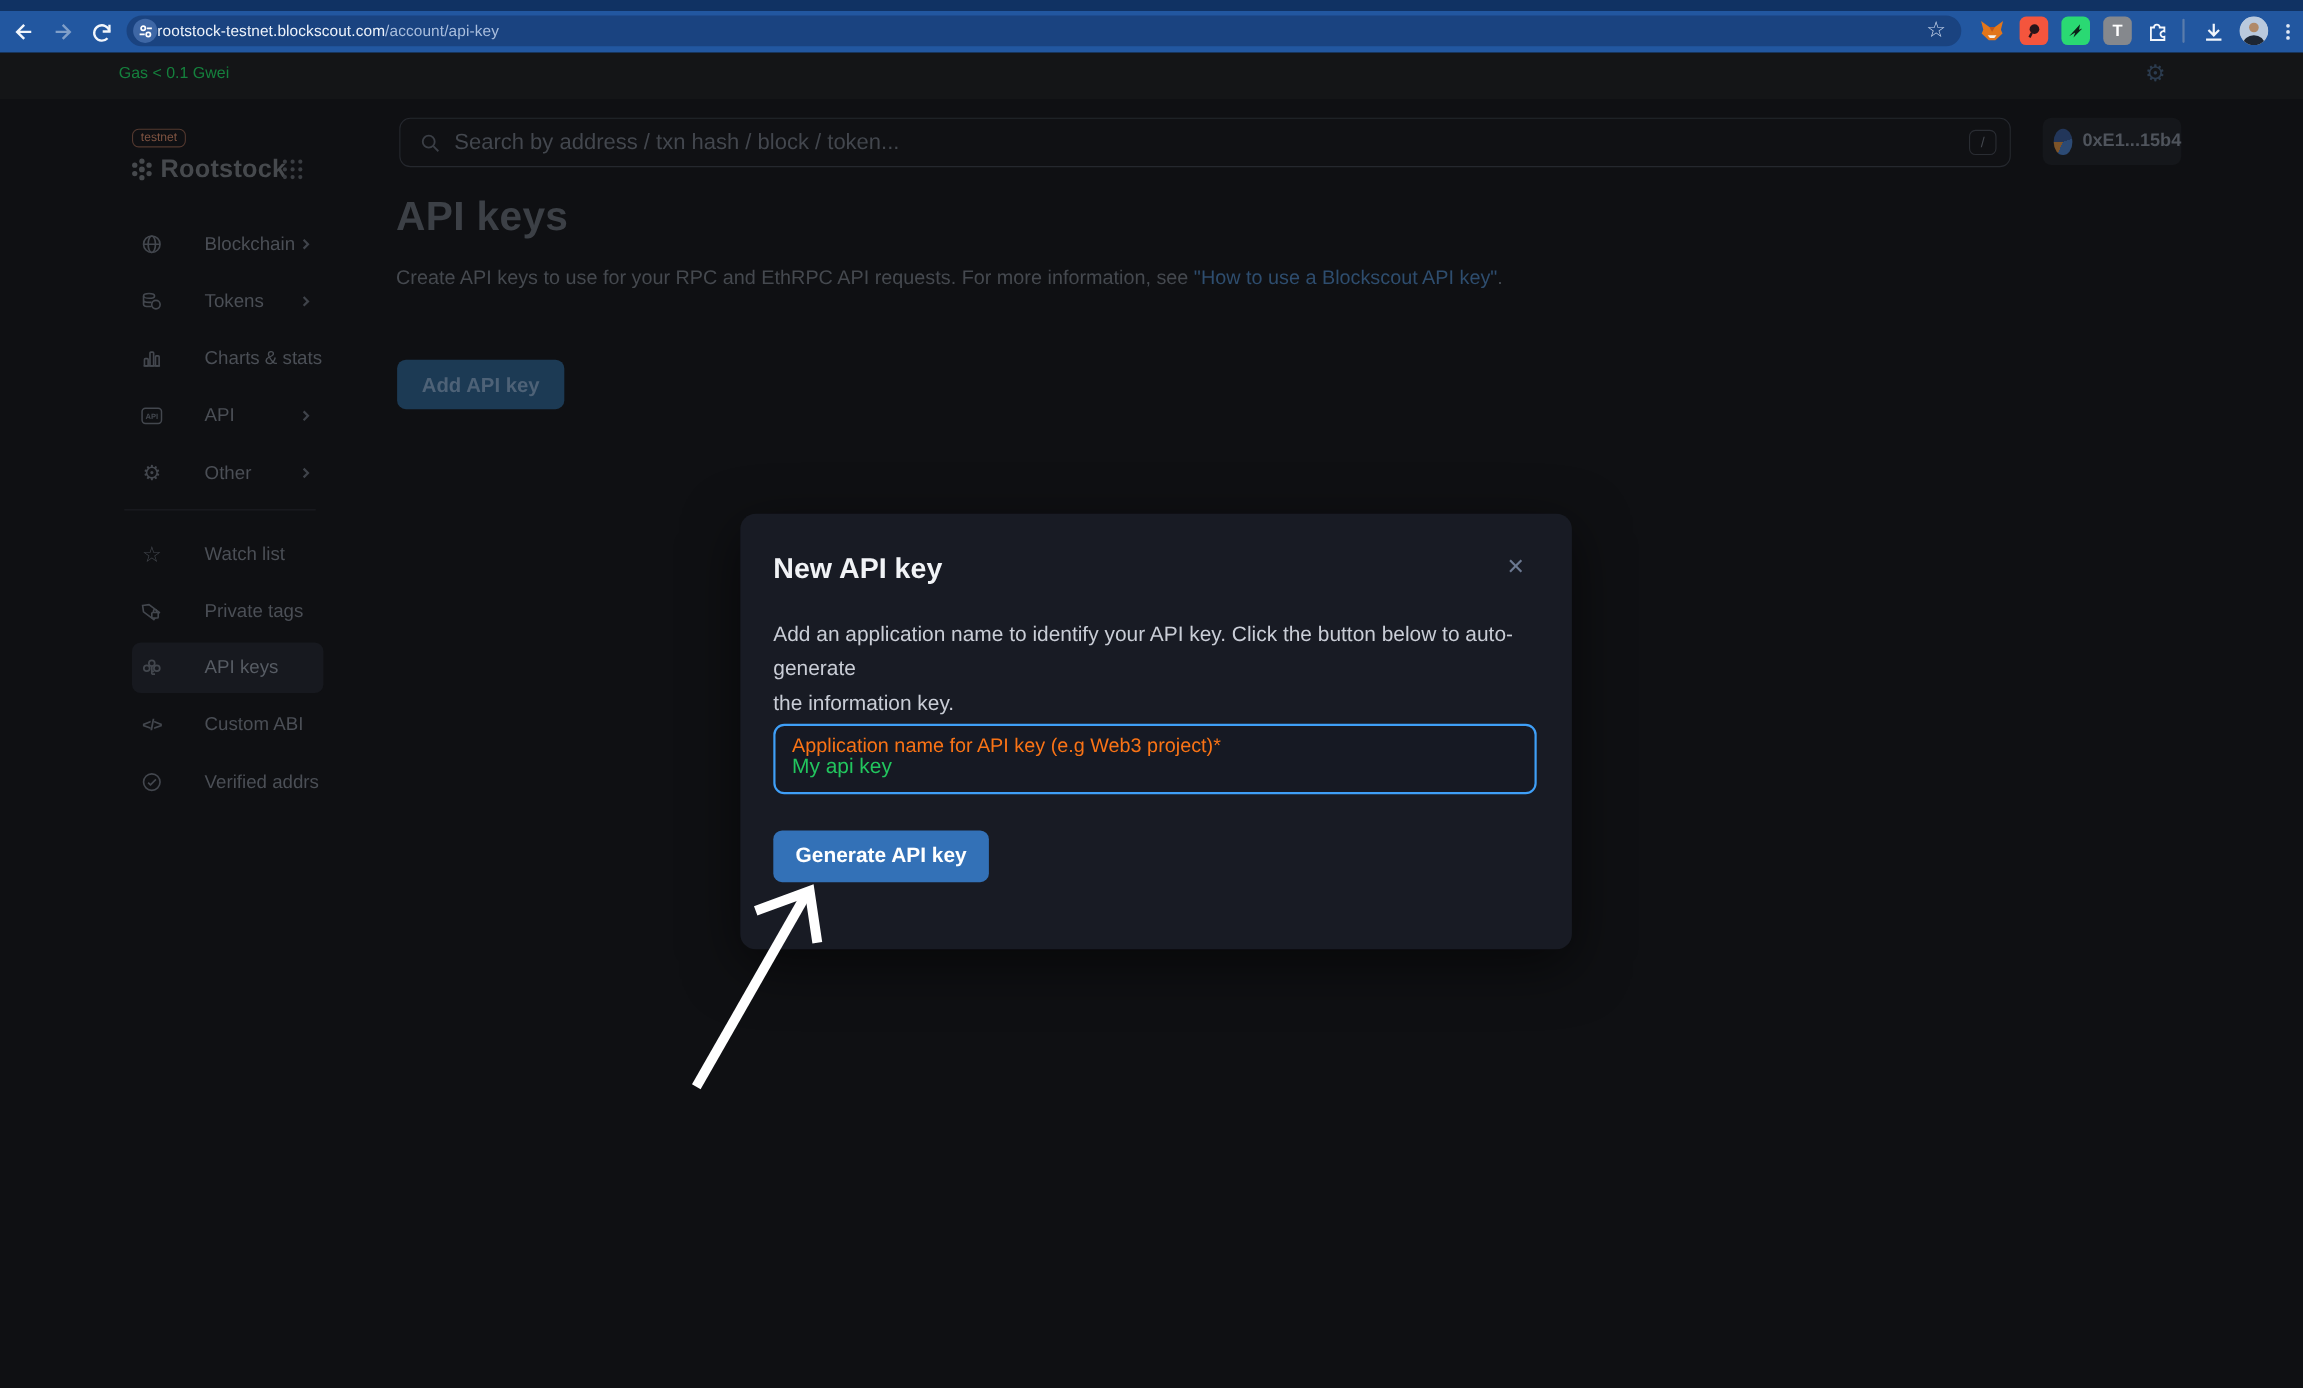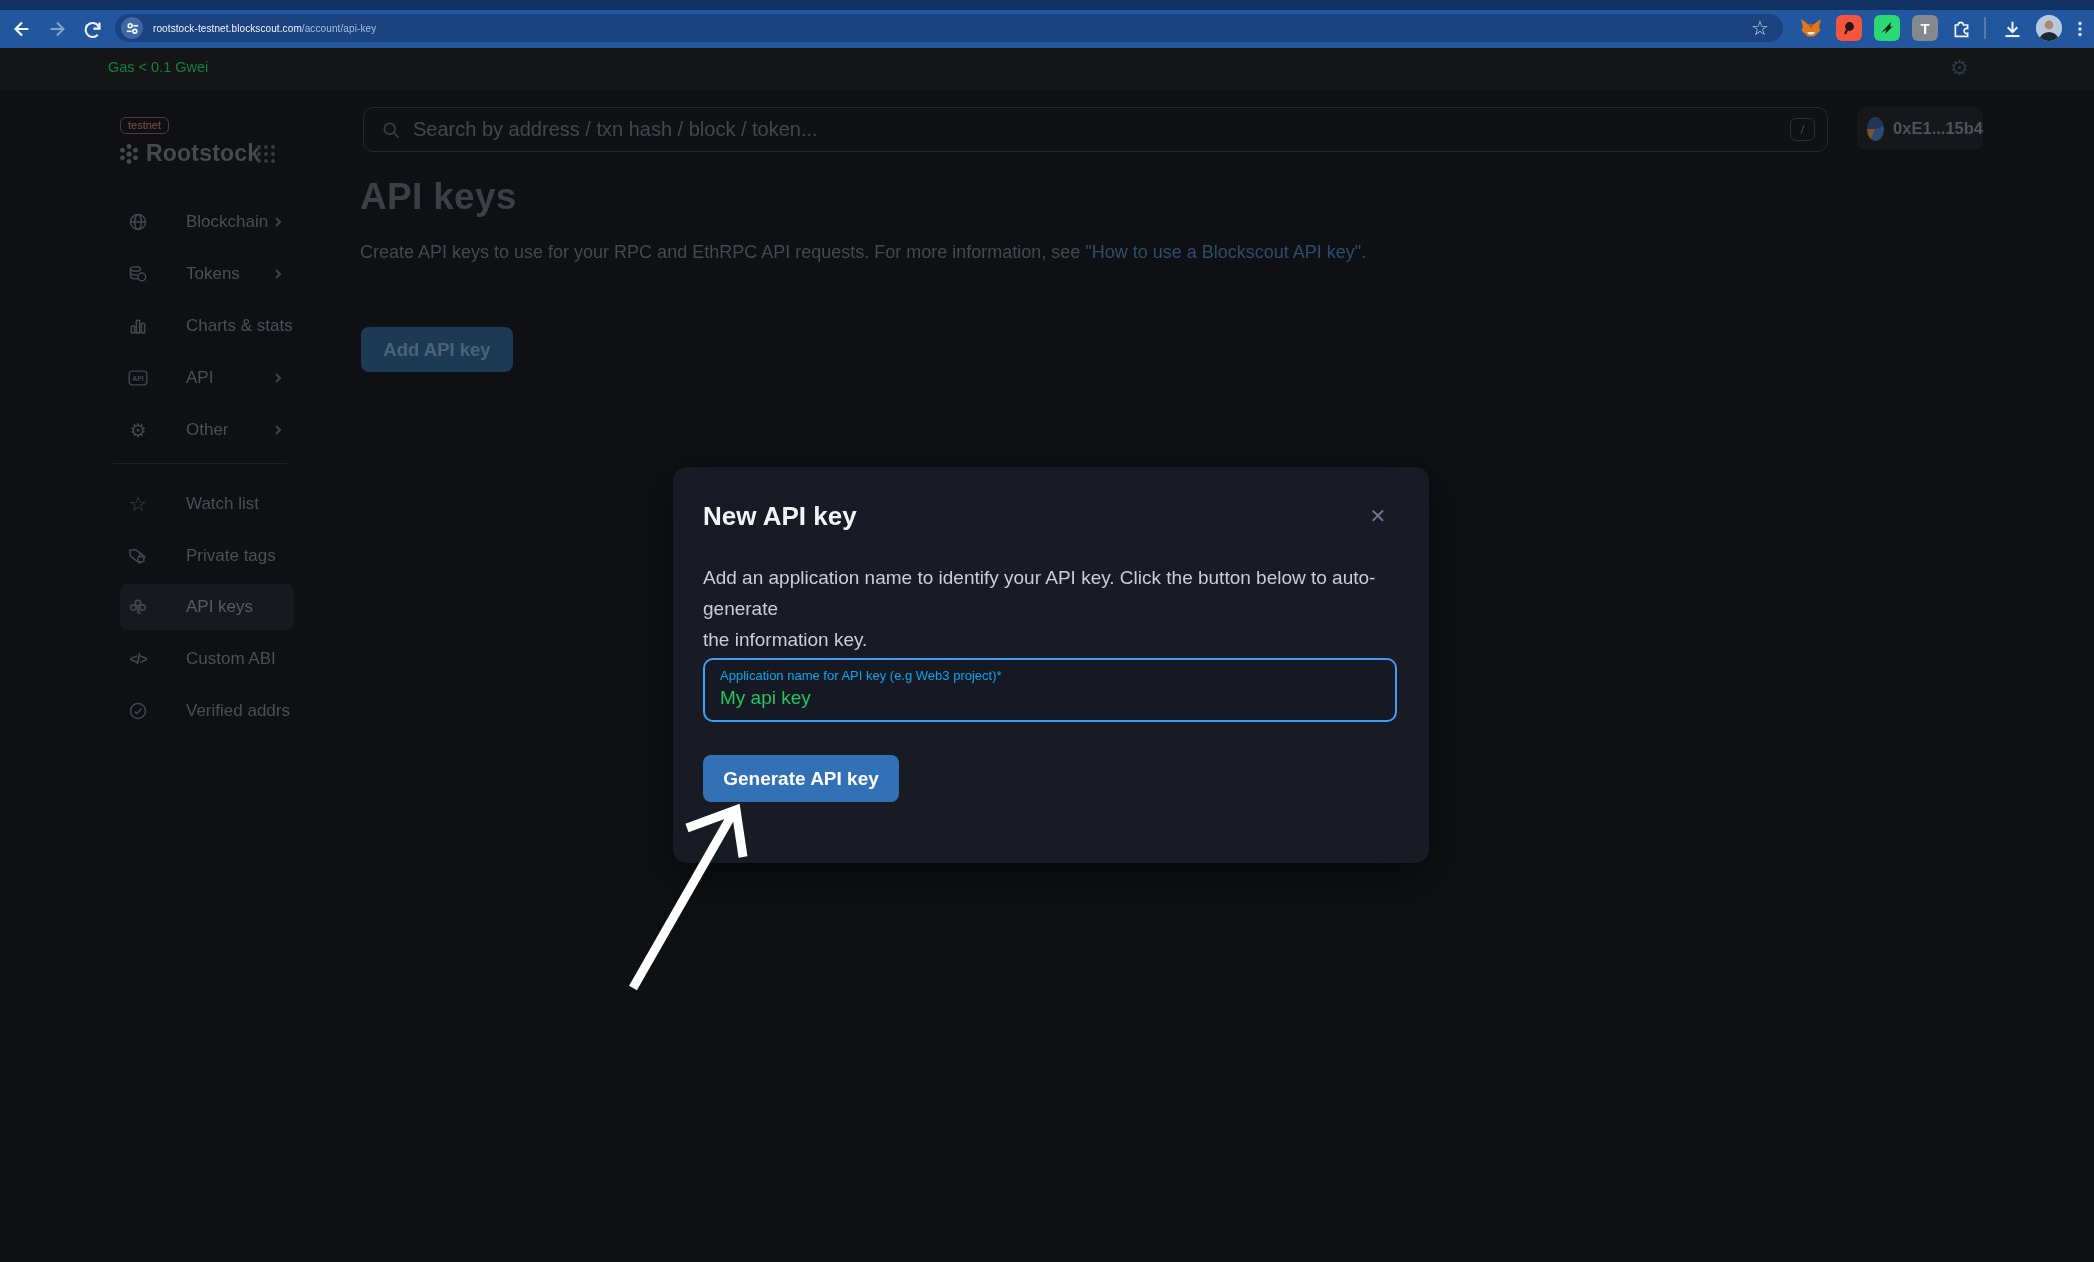--- a/index.html
+++ b/index.html
@@ -7,21 +7,21 @@
   body { font-family:"Liberation Sans","DejaVu Sans",sans-serif; }
   #screen { position:relative; width:2094px; height:1262px; overflow:hidden; background:#0f1013; }
 
   
   .chrome { position:absolute; left:0; top:0; width:2094px; height:48px; background:#2257a0; }
   .tabstrip { position:absolute; left:0; top:0; width:100%; height:10px; background:#103263; }
   .nav-btn { position:absolute; top:10px; width:36px; height:38px; display:flex; align-items:center; justify-content:center; color:#f2f6fc; }
   .nav-btn svg { display:block; }
   .omnibox { position:absolute; left:115px; top:14px; width:1668px; height:28px; border-radius:14px; background:#1a4380; display:flex; align-items:center; }
   .site-badge { width:22px; height:22px; border-radius:50%; background:#3e67a5; margin-left:6px; display:flex; align-items:center; justify-content:center; }
-  .url { margin-left:10px; font-size:10px; letter-spacing:.1px; white-space:nowrap; }
+  .url { font-size:14px; letter-spacing:.1px; white-space:nowrap; }
   .url .host { color:#eef3fa; }
   .url .path { color:#a9bedd; }
   .omni-star { position:absolute; right:14px; top:3px; color:#cfdcf0; font-size:20px; line-height:22px; }
   .ext-ic { position:absolute; top:15px; width:26px; height:26px; border-radius:6px; display:flex; align-items:center; justify-content:center; }
   .chrome .plain { background:transparent; color:#f2f6fc; }
   .tbar-sep { position:absolute; left:1984px; top:17px; width:2px; height:22px; background:#5b7cab; border-radius:1px; }
   .avatar-photo { position:absolute; left:2036px; top:15px; width:26px; height:26px; border-radius:50%; background:#b9c9dd; overflow:hidden; }
 
   
   .page { position:absolute; left:0; top:48px; width:2094px; height:1214px; background:#0f1013; }
@@ -57,21 +57,21 @@
   .page-desc { position:absolute; left:360px; top:194px; font-size:18px; color:#45494f; }
   .page-desc a { color:#2e4d6e; text-decoration:none; }
   .add-btn { position:absolute; left:361px; top:279px; width:152px; height:45px; background:#1c3a54; color:#4e6277; border:none; border-radius:8px; font-size:18.5px; font-weight:600; font-family:inherit; }
 
   
   .modal { position:absolute; left:673px; top:419px; width:756px; height:396px; background:#181b24; border-radius:14px; box-shadow:0 14px 50px rgba(0,0,0,.55); }
   .modal-title { position:absolute; left:30px; top:34px; font-size:26px; font-weight:600; color:#f1f3f6; }
   .modal-close { position:absolute; right:36px; top:34px; width:30px; height:30px; background:transparent; border:none; color:#6b7890; font-size:20px; line-height:30px; text-align:center; font-family:inherit; }
   .modal-body { position:absolute; left:30px; top:95px; width:680px; font-size:19px; line-height:31px; color:#c9cdd6; }
   .modal-field { position:absolute; left:30px; top:191px; width:694px; height:64px; border:2px solid #3f9ff7; border-radius:10px; background:#161923; }
-  .field-label { position:absolute; left:15px; top:8px; font-size:13px; color:#0ea5e9; }
+  .field-label { position:absolute; left:15px; top:8px; font-size:18px; color:#f97316; }
   .field-input { position:absolute; left:15px; top:27px; width:650px; background:transparent; border:none; outline:none; font-size:19px; font-weight:500; color:#22c55e; font-family:inherit; }
   .gen-btn { position:absolute; left:30px; top:288px; width:196px; height:47px; background:#3371b7; color:#ffffff; border:none; border-radius:8px; font-size:19px; font-weight:700; font-family:inherit; }
 
   .annot-arrow { position:absolute; left:0; top:0; pointer-events:none; }
 </style>
 </head>
 <body>
 
 <div id="screen">
 

